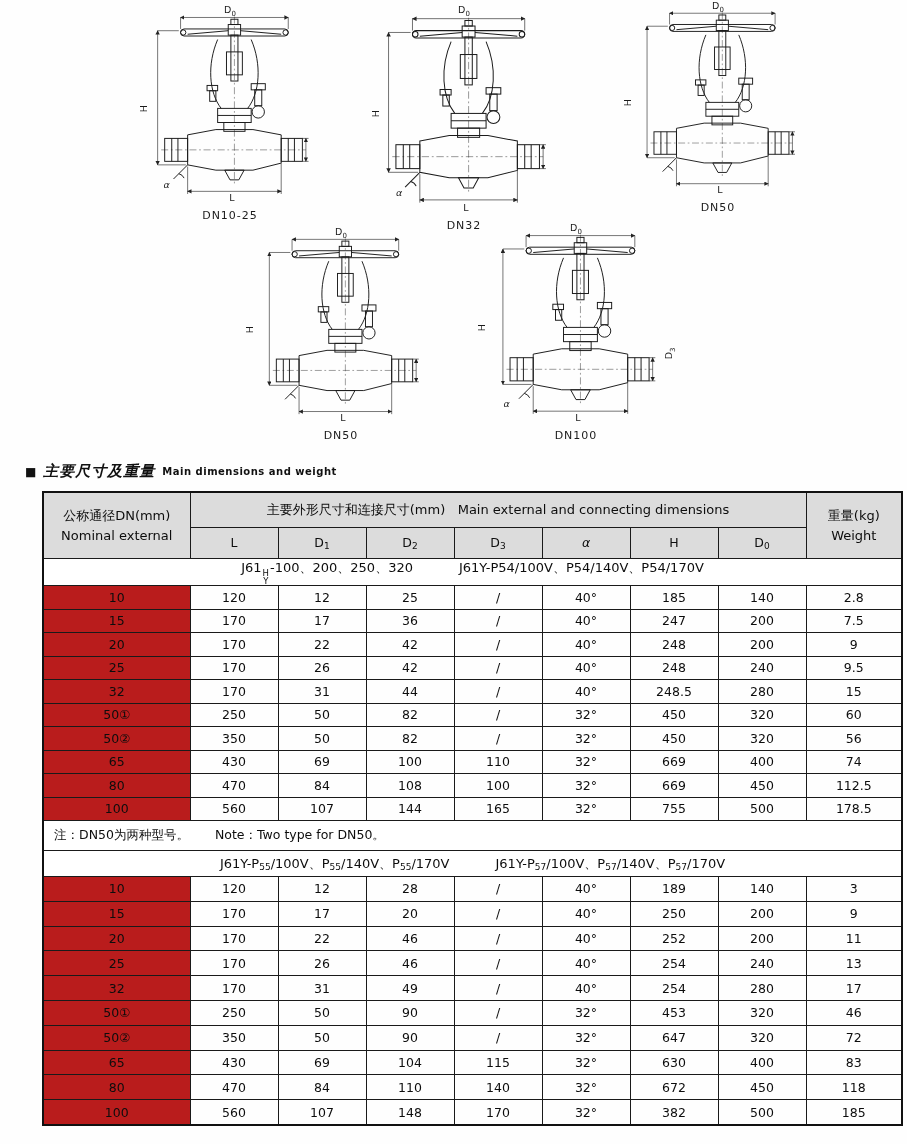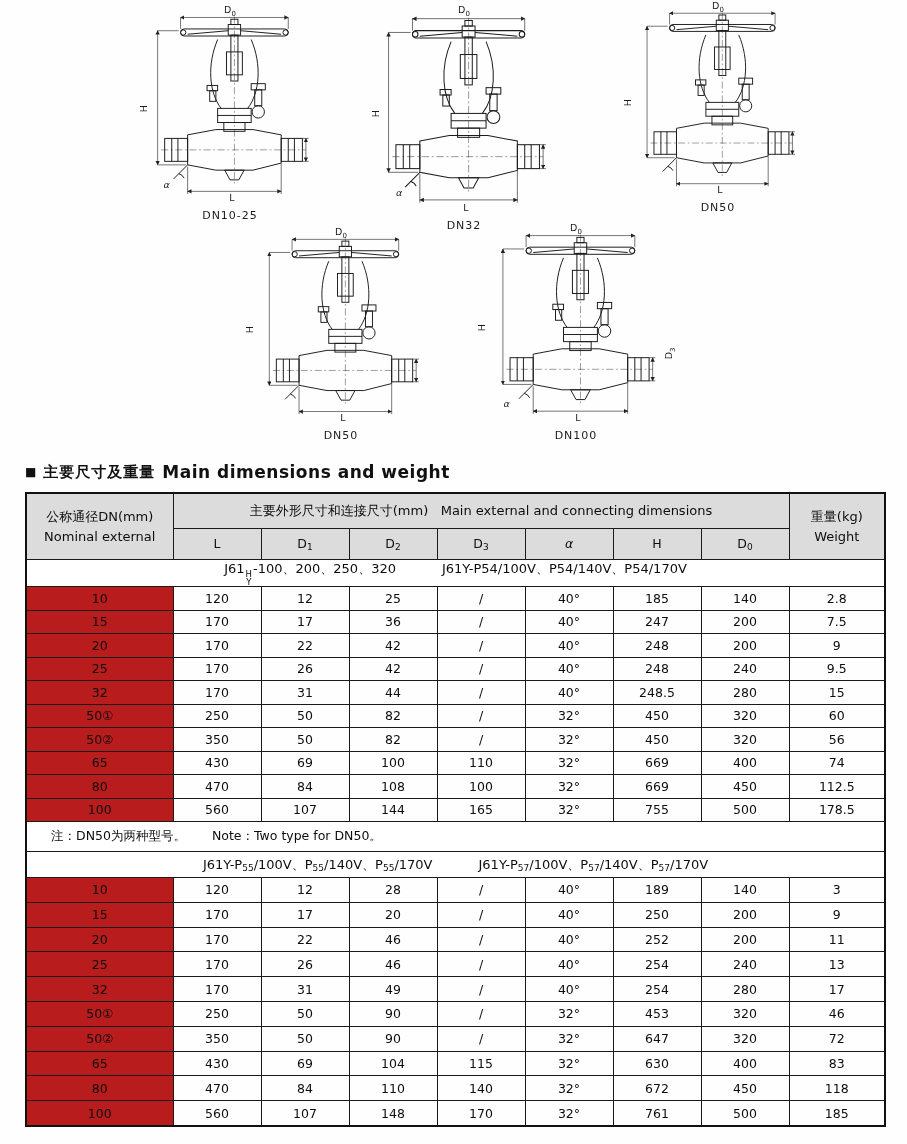--- a/index.html
+++ b/index.html
@@ -15,38 +15,38 @@
   .dlabel sub{font-size:7px;}
   .dlabel.top{top:-1px;left:50%;transform:translateX(-50%);}
   .dlabel.left{left:0;top:45%;transform:rotate(-90deg);}
   .dlabel.bottom{bottom:22px;left:51%;transform:translateX(-50%);}
   .dlabel.angle{left:13%;bottom:16%;font-style:italic;}
   .dlabel.right{right:-3px;top:56%;transform:rotate(-90deg);}
 
   
   .title-row{margin:10px 0 10px 25px;font-size:15px;display:flex;align-items:center;gap:7px;}
   .bullet{font-size:12px;line-height:1;}
-  .t-cn{font-weight:bold;letter-spacing:1px;}
-  .t-en{font-weight:bold;font-size:17px;letter-spacing:.5px;}
+  .t-cn{font-weight:bold;letter-spacing:1px;font-style:italic;}
+  .t-en{font-weight:bold;font-size:10px;letter-spacing:.5px;}
 
   
-  table.dims{border-collapse:collapse;table-layout:fixed;margin-left:25px;width:857px;
+  table.dims{border-collapse:collapse;table-layout:fixed;margin-left:42px;width:857px;
              border:2.5px solid #111;}
   table.dims th,table.dims td{border:1.4px solid #1a1a1a;text-align:center;vertical-align:middle;
              font-size:12.5px;padding:0;color:#0d0d0d;font-family:"DejaVu Sans","Liberation Sans",sans-serif;}
   table.dims th{background:#dcdcdc;font-weight:normal;}
   tr.hrow-a th{height:34px;font-size:13px;}
   tr.hrow-b th{height:30px;}
   th.twoline{line-height:1.5;}
   td.dn-cell{background:#b91c1c;}
   tr.s1-row td{height:22.5px;}
   tr.s2-row td{height:23.8px;}
   tr.section-row td{height:25px;background:#fff;font-size:13px;}
   .model-line{display:flex;justify-content:center;gap:46px;}
-  tr.note-row td{height:29px;text-align:left;padding-left:24px;background:#fff;font-size:12.5px;}
+  tr.note-row td{height:29px;text-align:left;padding-left:10px;background:#fff;font-size:12.5px;}
   .note-gap{display:inline-block;width:26px;}
   sub{font-size:9px;}
   th sub,td sub{vertical-align:-2px;}
   .stack{display:inline-flex;flex-direction:column;font-size:8.5px;line-height:8px;
          vertical-align:-4px;text-align:center;margin:0 1px;}
   .ital{font-style:italic;}
 </style>
 </head>
 <body>
 
@@ -442,20 +442,20 @@
           <td>450</td>
           <td>118</td>
         </tr>
         <tr class="s2-row">
           <td class="dn-cell">100</td>
           <td>560</td>
           <td>107</td>
           <td>148</td>
           <td>170</td>
           <td>32°</td>
-          <td>761</td>
+          <td>382</td>
           <td>500</td>
           <td>185</td>
         </tr>
       </tbody>
   </table>
 
 </div>
 
 </body></html>

